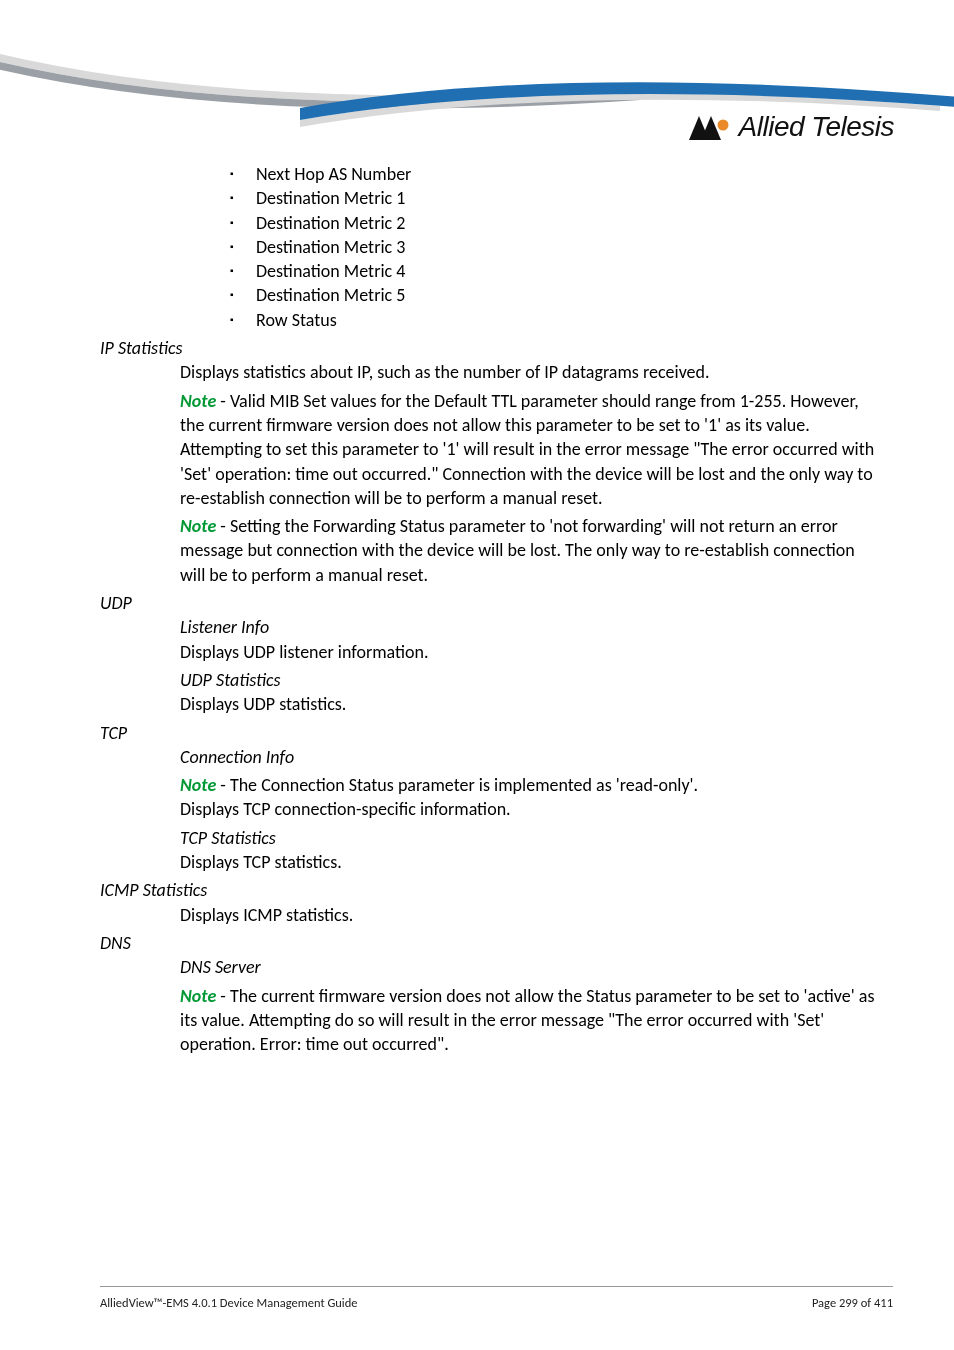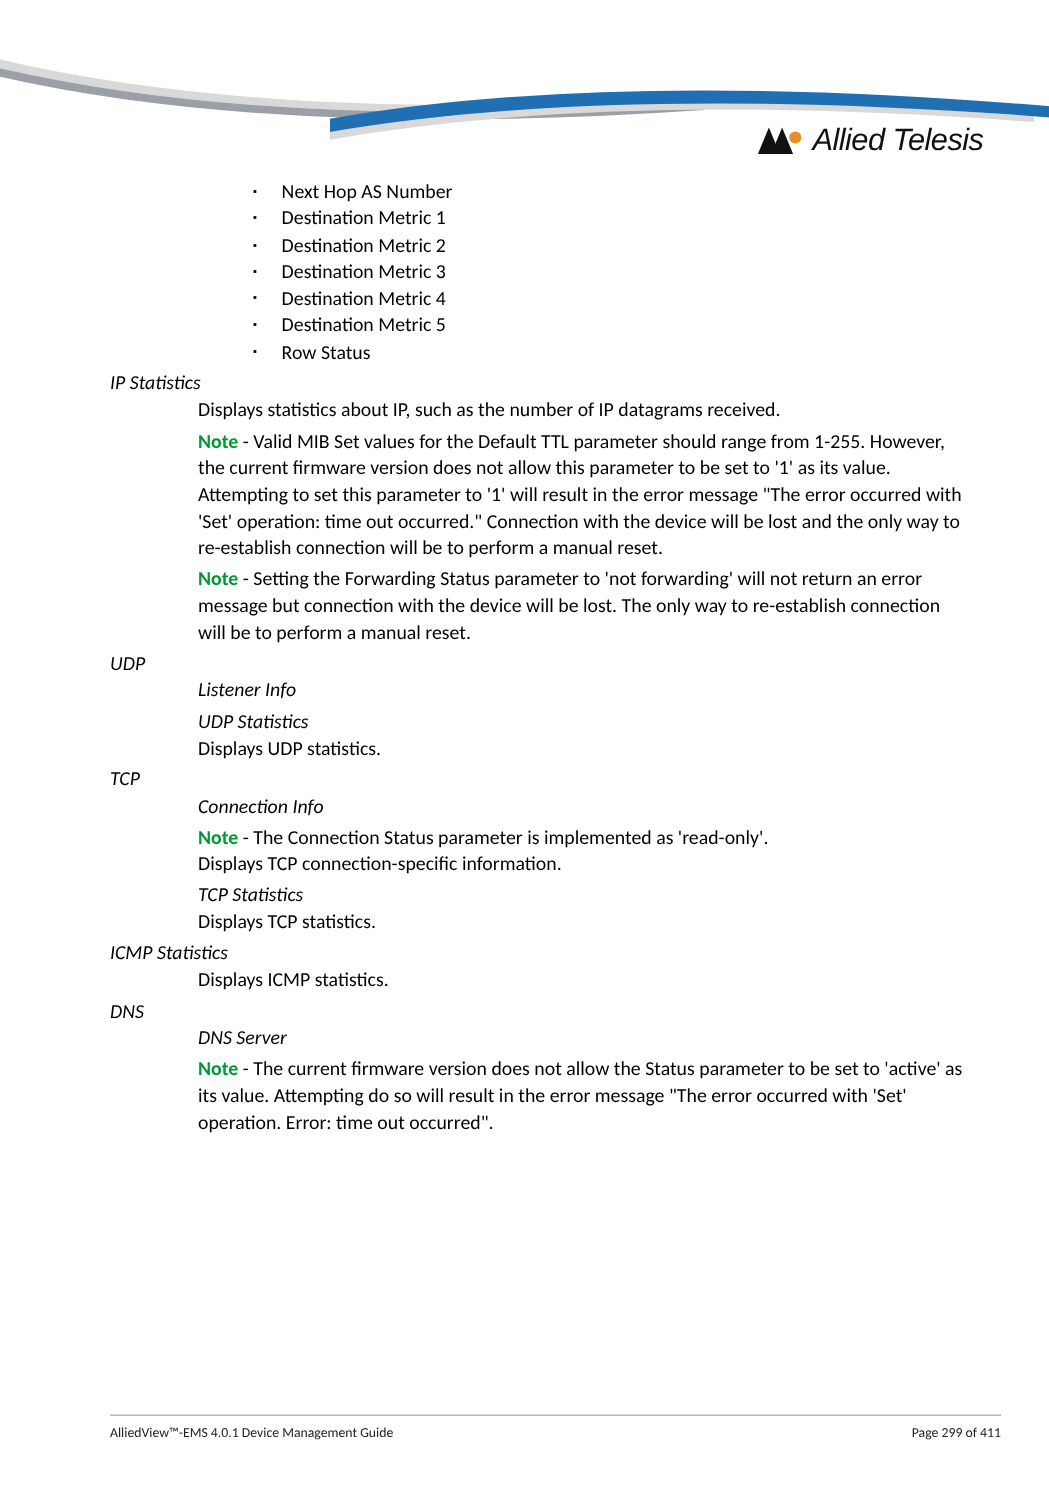--- a/index.html
+++ b/index.html
@@ -62,27 +62,28 @@
   .sub-head {
     font-style: italic;
     margin-left: 80px;
   }
   .body-text {
     margin-left: 80px;
   }
   .gap-m { margin-top: 4px; }
   .note-label {
     color: #009933;
+    font-style: italic;
     font-weight: bold;
   }
   .footer {
     position: absolute;
     bottom: 38px;
     left: 100px;
-    right: 44px;
+    right: 61px;
     border-top: 1px solid #999;
     padding-top: 8px;
     font-size: 12.5px;
     display: flex;
     justify-content: space-between;
     color: #222;
   }
 </style>
 </head>
 <body>
@@ -121,20 +122,21 @@
   <div class="body-text gap-m">
     <span class="note-label">Note</span><span> - Valid MIB Set values for the Default TTL parameter should range from 1-255. However, the current firmware version does not allow this parameter to be set to '1' as its value. Attempting to set this parameter to '1' will result in the error message "The error occurred with 'Set' operation: time out occurred." Connection with the device will be lost and the only way to re-establish connection will be to perform a manual reset.</span>
   </div>
 
   <div class="body-text gap-m">
     <span class="note-label">Note</span><span> - Setting the Forwarding Status parameter to 'not forwarding' will not return an error message but connection with the device will be lost. The only way to re-establish connection will be to perform a manual reset.</span>
   </div>
 
   <div class="section-head gap-m">UDP</div>
   <div class="sub-head">Listener Info</div>
+  <div class="body-text">Displays UDP listener information.</div>
   <div class="sub-head gap-m">UDP Statistics</div>
   <div class="body-text">Displays UDP statistics.</div>
 
   <div class="section-head gap-m">TCP</div>
   <div class="sub-head">Connection Info</div>
   <div class="body-text gap-m">
     <span class="note-label">Note</span><span> - The Connection Status parameter is implemented as 'read-only'.</span>
   </div>
   <div class="body-text">Displays TCP connection-specific information.</div>
   <div class="sub-head gap-m">TCP Statistics</div>

